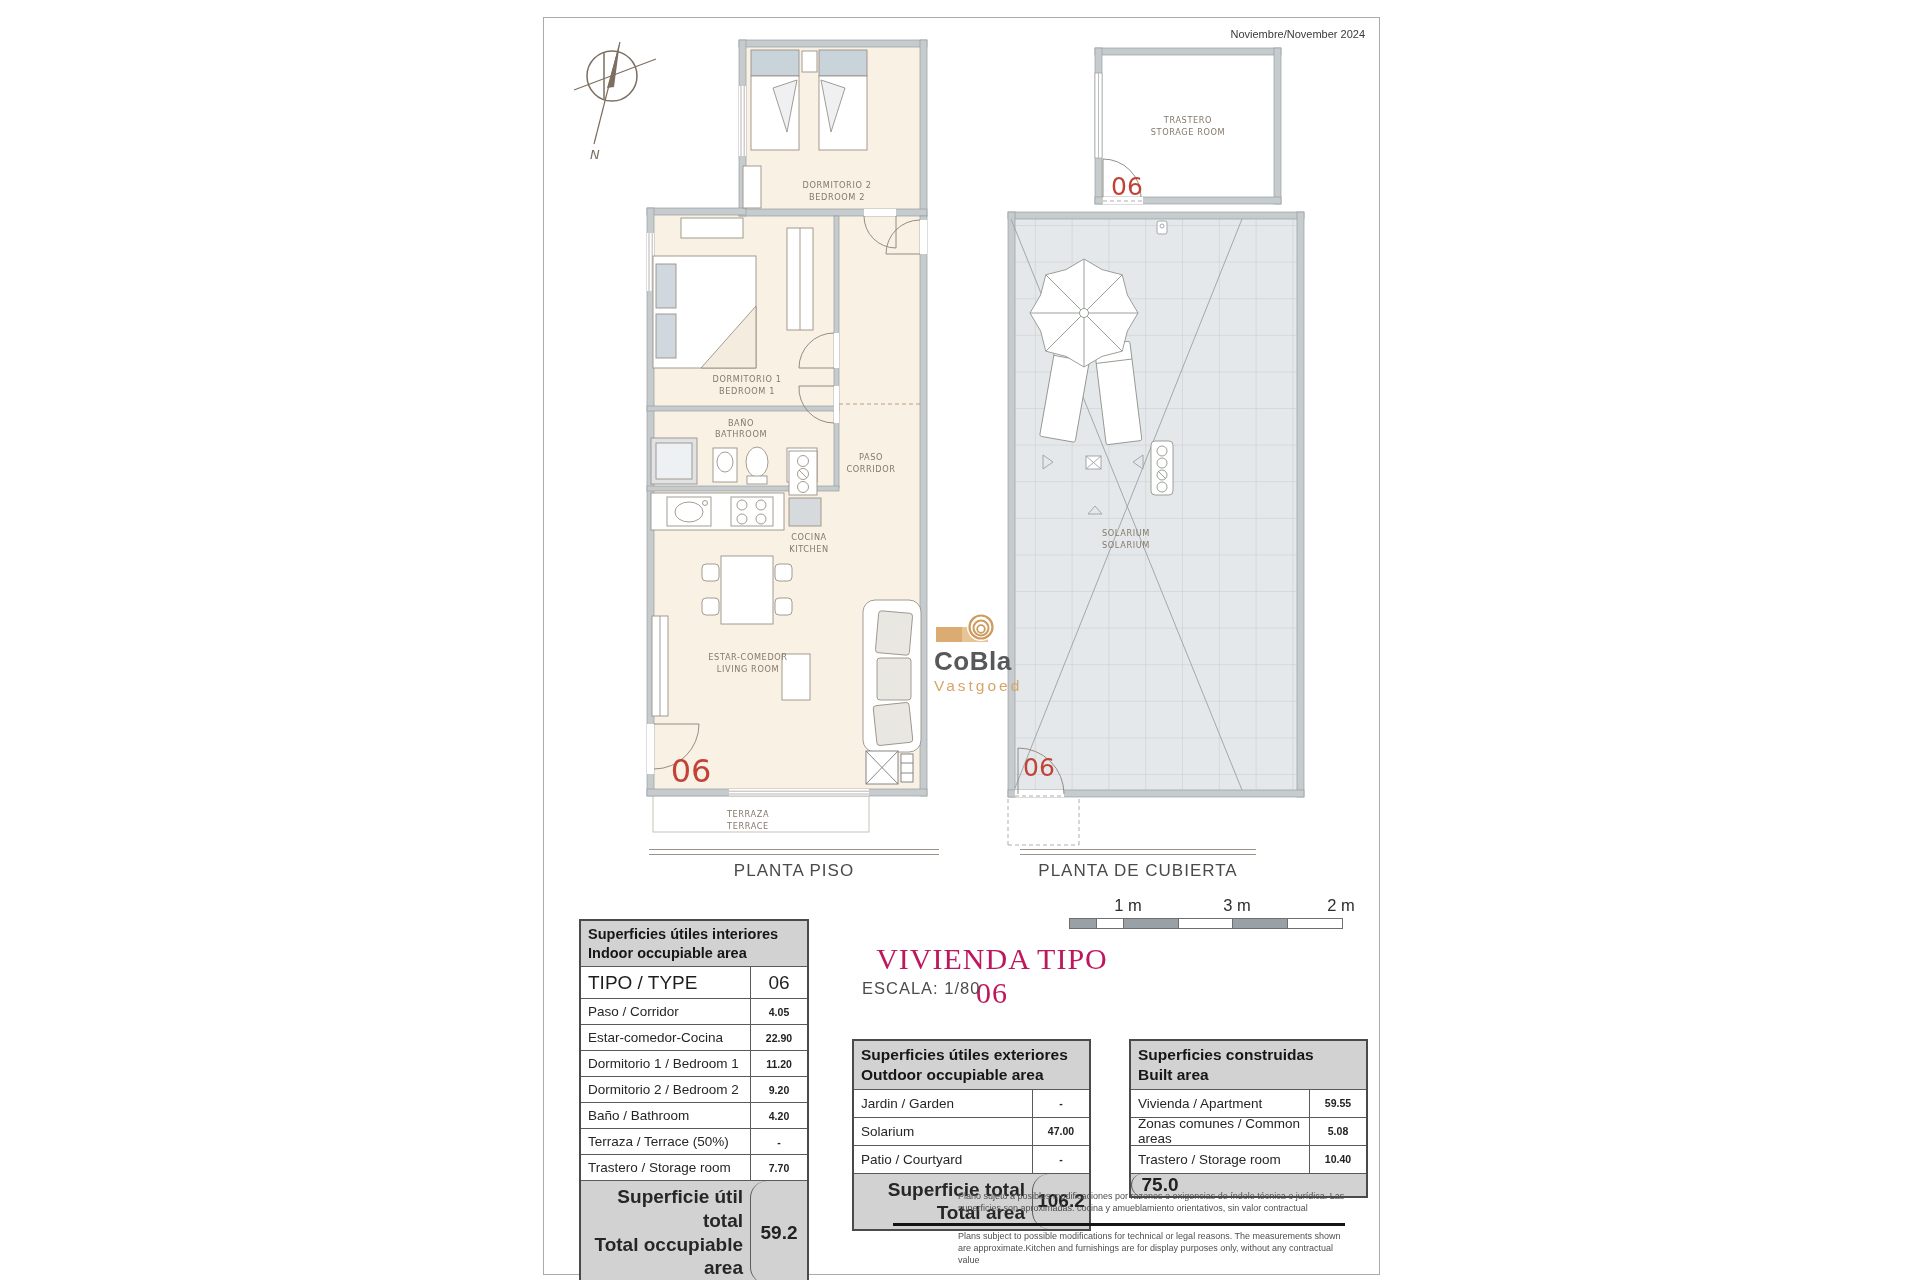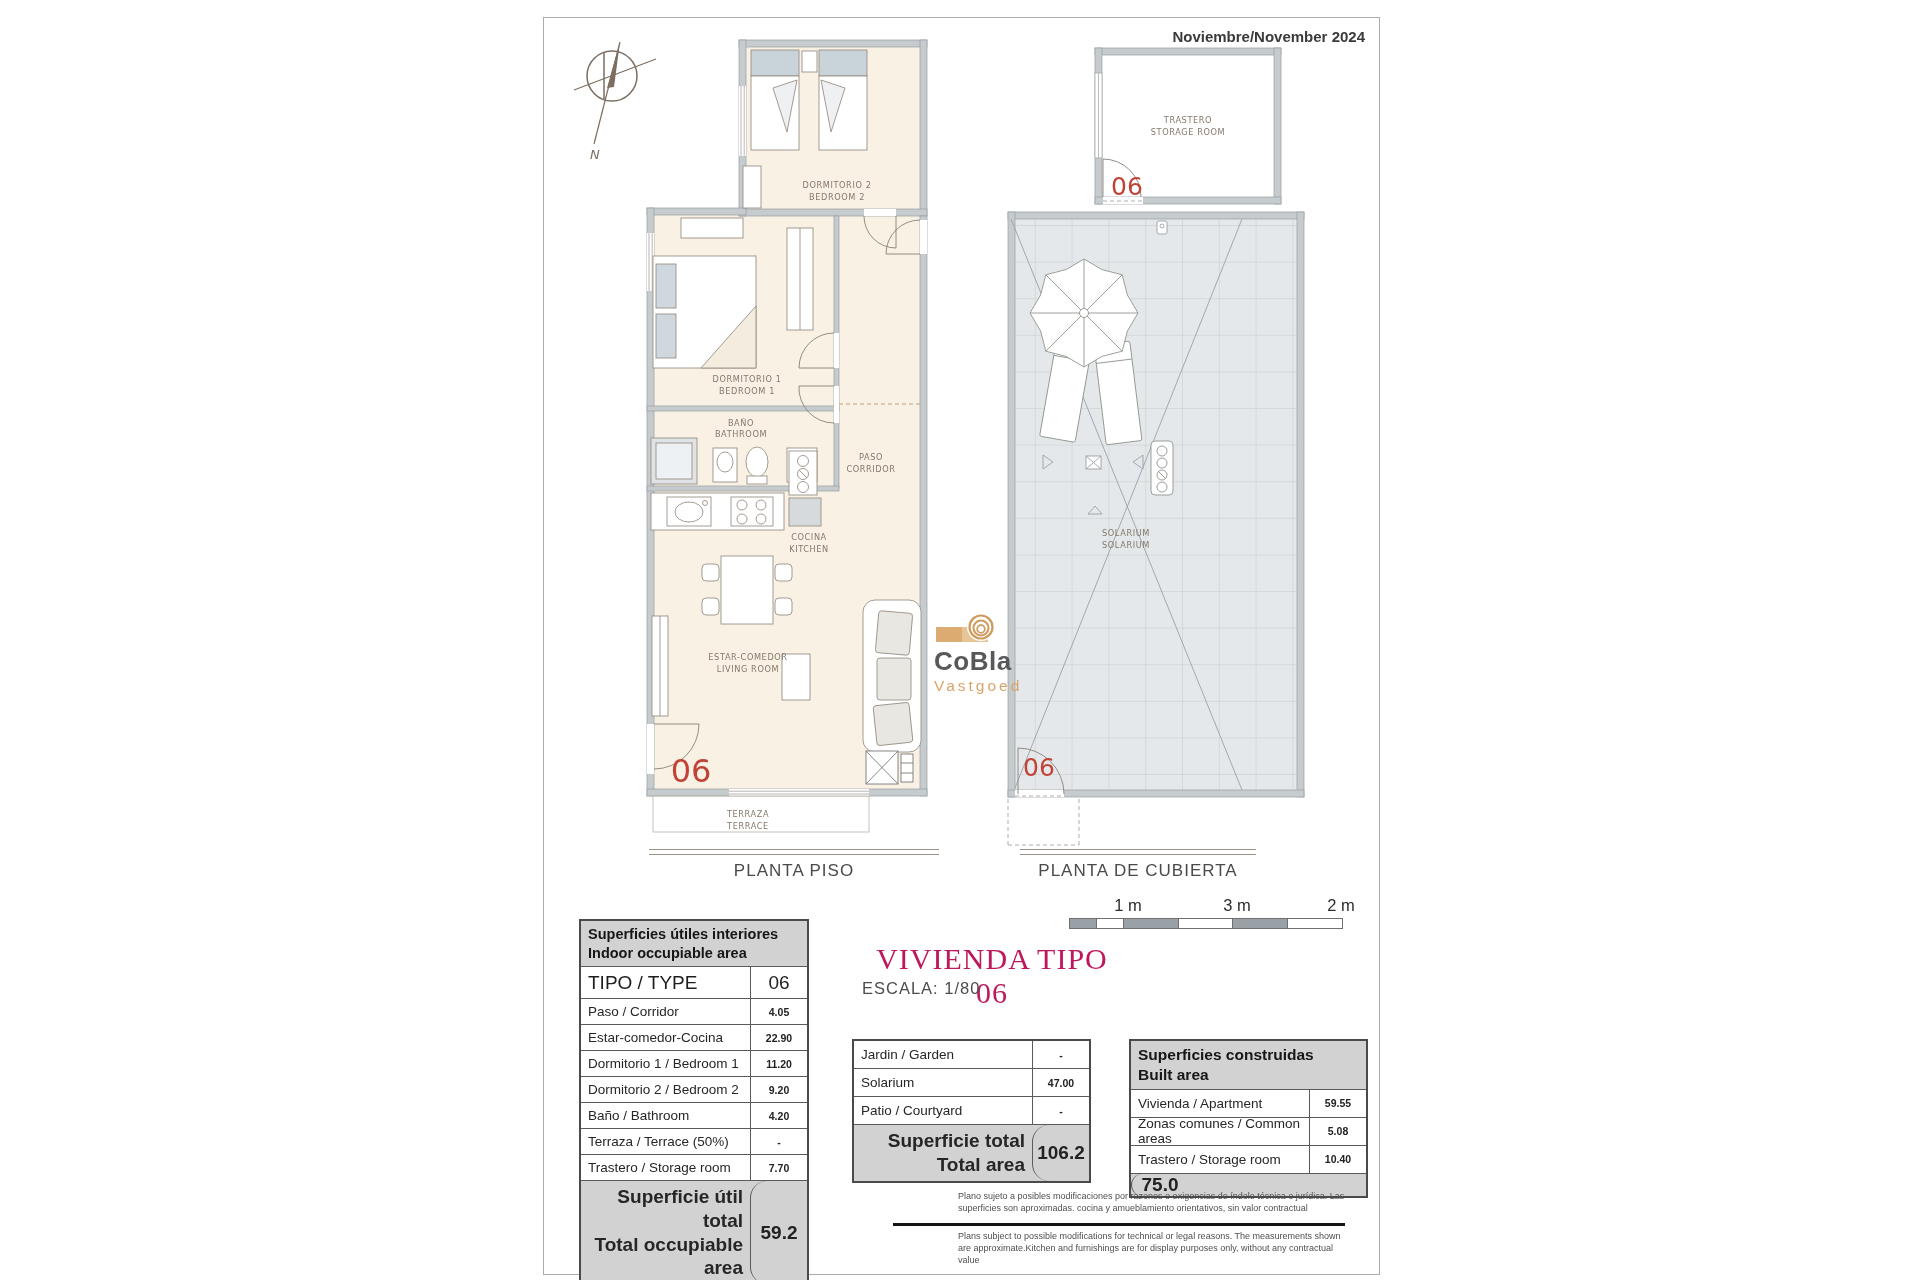--- a/index.html
+++ b/index.html
@@ -1,21 +1,21 @@
 <!DOCTYPE html>
 <html><head>
 <meta charset="utf-8">
 <style>
   html,body{margin:0;padding:0;}
   body{width:1920px;height:1280px;background:#ffffff;position:relative;
        font-family:"Liberation Sans",sans-serif;overflow:hidden;}
   .page{position:absolute;left:543px;top:17px;width:837px;height:1258px;
         background:#fff;border:1px solid #ababab;box-sizing:border-box;}
   .abs{position:absolute;}
-  .date{top:10px;right:14px;font-size:15px;font-weight:bold;color:#3a3a3a;}
+  .date{top:10px;right:14px;font-size:11px;font-weight:normal;color:#3a3a3a;}
   .plan-rule{height:4px;border-top:1px solid #9b938a;border-bottom:1px solid #9b938a;}
   .plan-label{font-size:17px;color:#4a4a4a;letter-spacing:1px;text-align:center;}
   .big-title{font-family:"Liberation Serif","DejaVu Serif",serif;font-size:30px;color:#be185d;
              letter-spacing:1px;text-align:center;}
   .escala{font-size:16.5px;color:#4c4c4c;letter-spacing:1px;text-align:left;}
   .sb-label{font-size:16.5px;color:#2e2e2e;width:60px;text-align:center;}
   .scalebar{display:flex;width:272px;height:9px;border:1px solid #6f6f6f;box-sizing:content-box;}
   .scalebar .seg{height:100%;box-sizing:border-box;border-right:1px solid #6f6f6f;}
   .scalebar .seg:last-child{border-right:none;}
   .seg.g{background:#9aa1a6;} .seg.w{background:#ffffff;}
@@ -352,20 +352,24 @@
     <div class="trow total">
       <div class="tlab">
           <div>Superficie útil total</div>
           <div>Total occupiable area</div>
         </div>
       <div class="tval">59.2</div>
     </div>
   </div>
 
   <div class="tbl" style="left:308px;top:1021px;width:239px">
+    <div class="tbl-h" style="font-size:15.5px">
+      <div>Superficies útiles exteriores</div>
+      <div>Outdoor occupiable area</div>
+    </div>
     <div class="trow r27">
       <div class="tlab">Jardin / Garden</div>
         <div class="tval">-</div>
       </div>
     <div class="trow r27">
       <div class="tlab">Solarium</div>
         <div class="tval">47.00</div>
       </div>
     <div class="trow r27">
       <div class="tlab">Patio / Courtyard</div>

